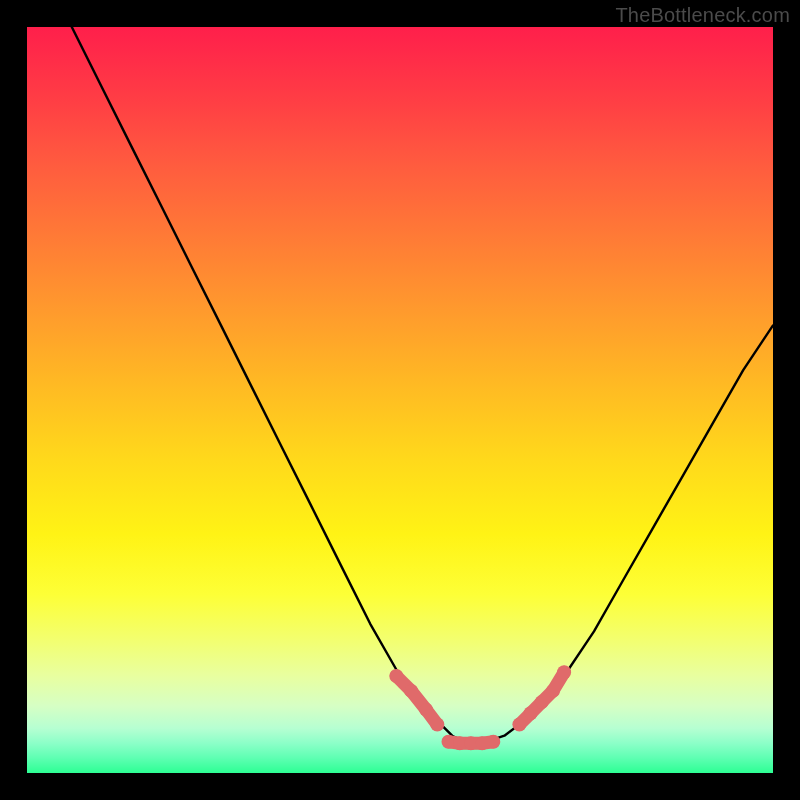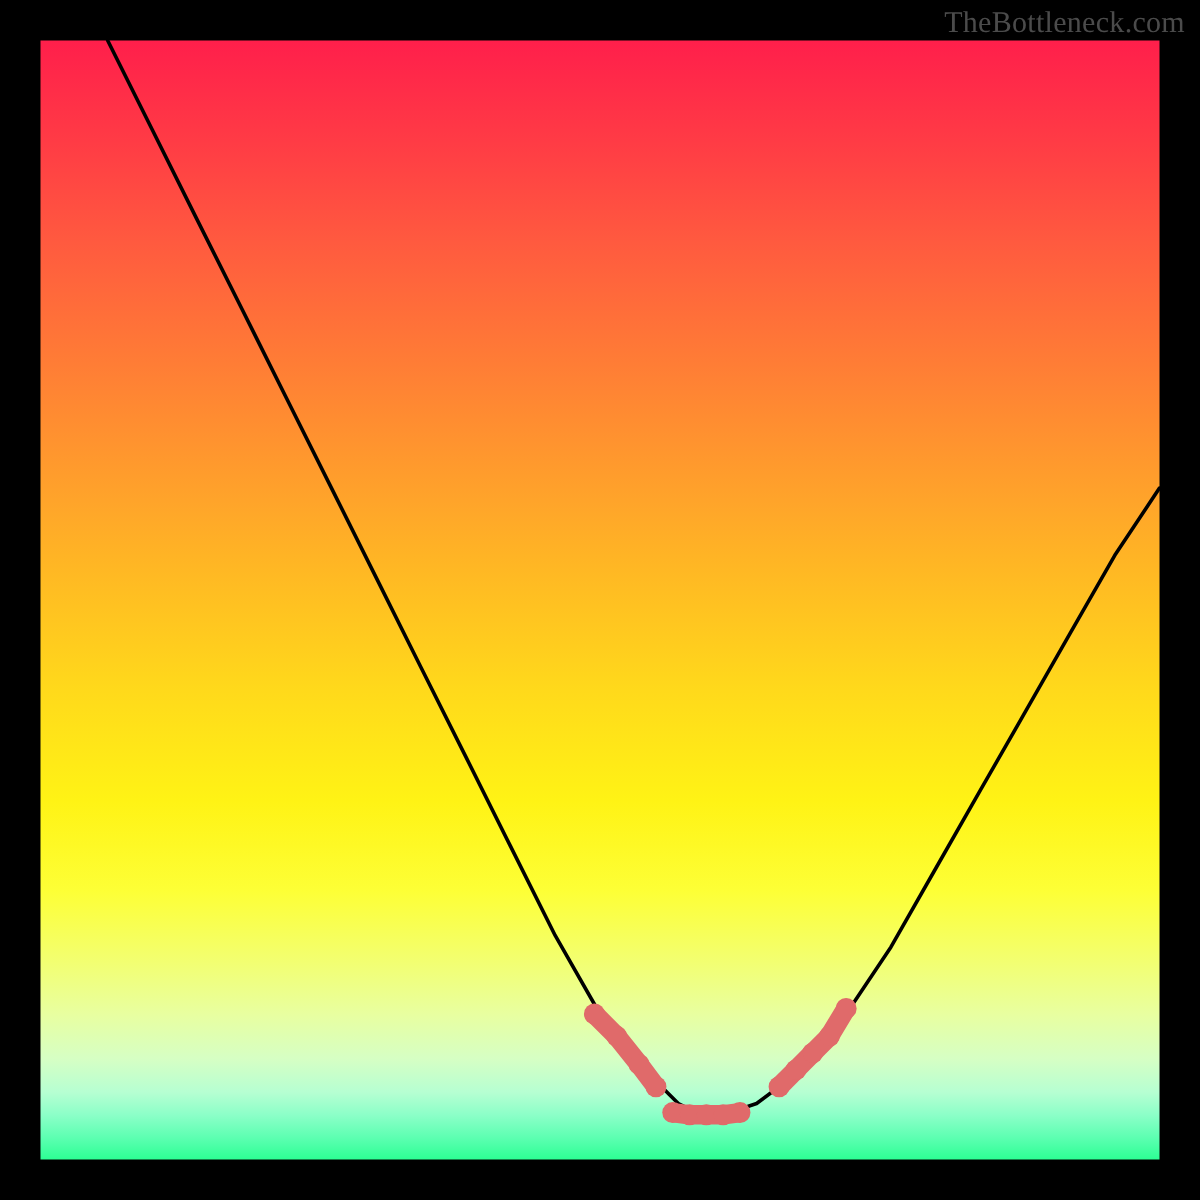--- a/index.html
+++ b/index.html
@@ -9,21 +9,20 @@
     height: 800px;
     background: #000;
     font-family: Arial, Helvetica, sans-serif;
     overflow: hidden;
   }
   .frame {
     position: absolute;
     left: 0; top: 0;
     width: 800px; height: 800px;
     background: #000;
-    font-family: Liberation Serif, serif;
   }
   .plot {
     position: absolute;
     left: 27px;
     top: 27px;
     width: 746px;
     height: 746px;
     background: linear-gradient(to bottom,
       #ff1f4b 0%,
       #ff3b45 9%,

